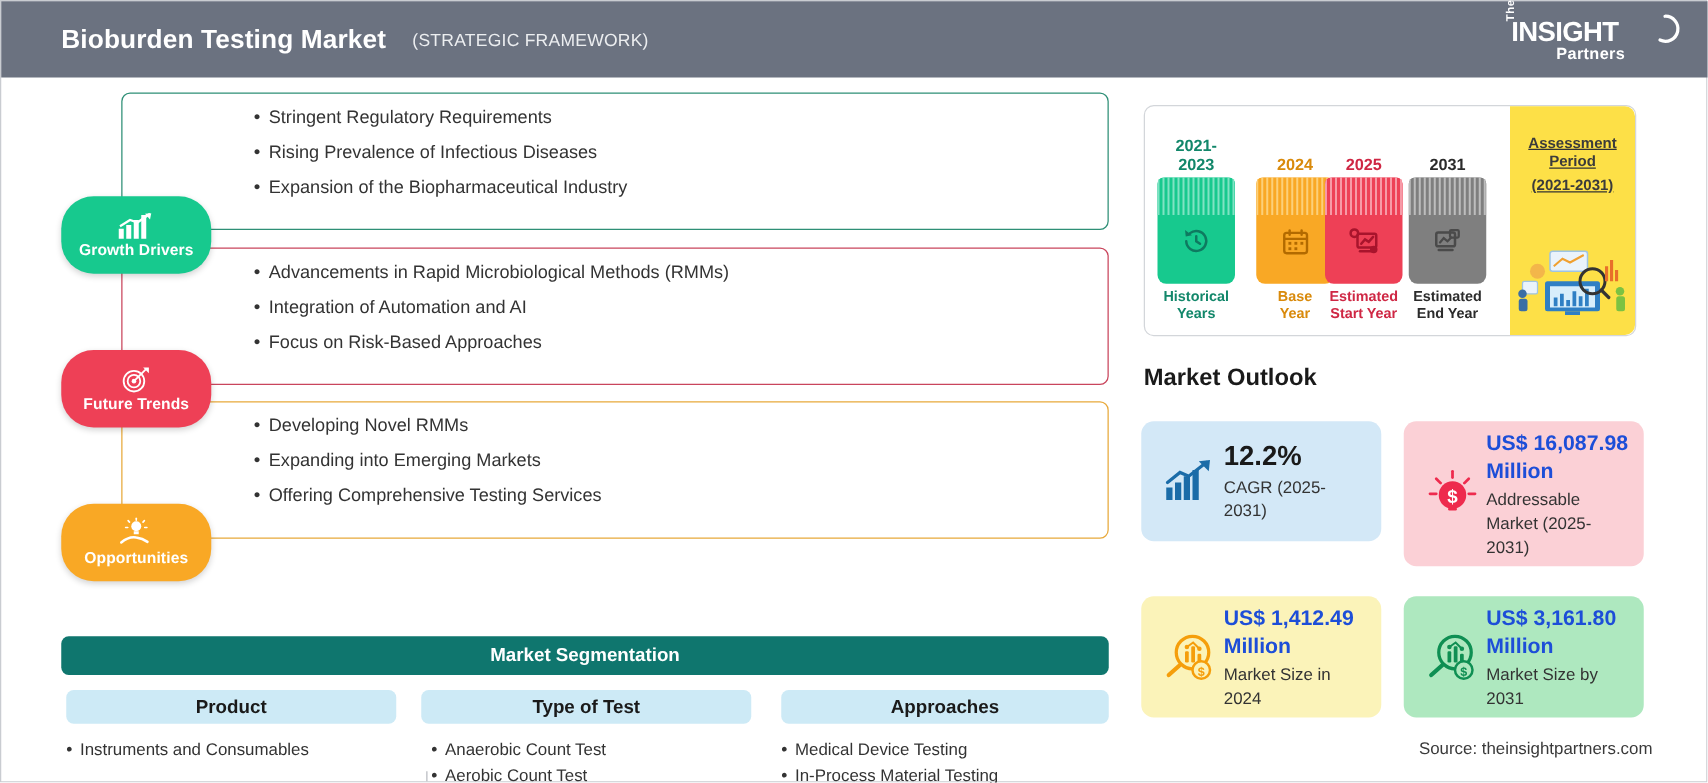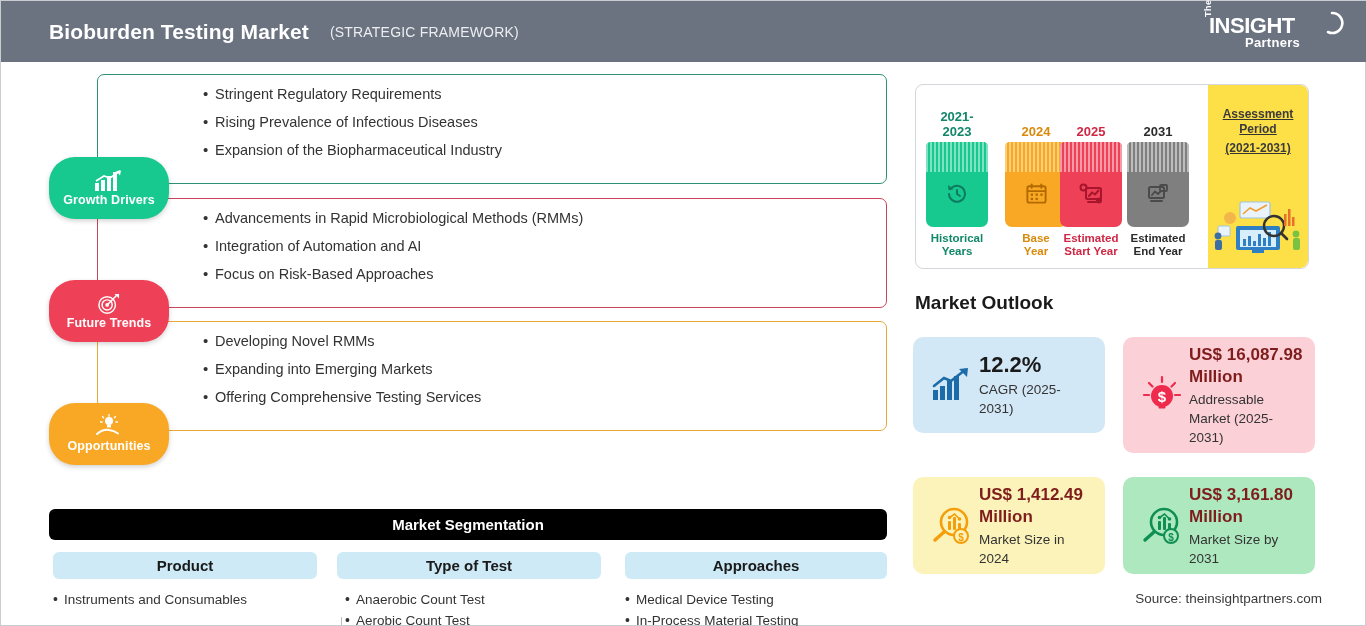--- a/index.html
+++ b/index.html
@@ -45,21 +45,21 @@
          display:flex;flex-direction:column;align-items:center;justify-content:center;
          box-shadow:0 2px 5px rgba(0,0,0,.18);color:#fff;}
   .badge-label{font-size:12.5px;font-weight:bold;letter-spacing:.1px;margin-top:1px;}
   .badge-icon{height:22px;display:flex;align-items:flex-end;}
   .b-green{left:48px;top:95px;background:#17c98e;}
   .b-red{left:48px;top:218px;background:#ee4056;}
   .b-orange{left:48px;top:341px;background:#f9a825;}
 
   
   .seg-bar{position:absolute;left:48px;top:447px;width:838px;height:31px;
-           background:#000000;border-radius:6px;display:flex;align-items:center;
+           background:#0f766e;border-radius:6px;display:flex;align-items:center;
            justify-content:center;}
   .seg-bar span{color:#fff;font-size:15px;font-weight:bold;}
   .seg-col{position:absolute;top:490px;}
   .seg-head{height:27px;background:#cdeaf6;border-radius:6px;display:flex;
             align-items:center;justify-content:center;}
   .seg-head span{font-size:15px;font-weight:bold;color:#1a1a1a;}
   .seg-list{margin-top:13px;}
   .seg-item{display:flex;align-items:flex-start;font-size:13.5px;color:#333;
             line-height:15px;margin-bottom:6px;}
   .seg-item .dot{width:11px;flex:0 0 11px;font-size:14px;line-height:15px;}
@@ -91,21 +91,21 @@
                  line-height:15px;}
   .tl-assess .a2{font-size:12px;font-weight:bold;color:#3b3b3b;margin-top:4px;}
   .tl-illus{position:absolute;left:2px;bottom:8px;}
 
   .outlook-title{position:absolute;left:8px;top:230px;font-size:19px;
                  font-weight:bold;color:#1a1a1a;}
   .card{position:absolute;box-sizing:border-box;border-radius:10px;
         display:flex;align-items:center;padding:0 12px;}
   .card-ico{flex:0 0 54px;display:flex;align-items:center;justify-content:center;}
   .card-txt{flex:1;}
-  .card-big{font-size:17px;font-weight:bold;color:#7f1d1d;line-height:22px;}
+  .card-big{font-size:17px;font-weight:bold;color:#1d4ed8;line-height:22px;}
   .card-huge{font-size:22px;font-weight:bold;color:#1a1a1a;line-height:26px;}
   .card-sub{font-size:13.5px;color:#333;line-height:19px;margin-top:2px;}
   .c1{left:6px;top:275px;width:192px;height:96px;background:#d3e8f7;}
   .c2{left:216px;top:275px;width:192px;height:116px;background:#fbd0d6;}
   .c3{left:6px;top:415px;width:192px;height:97px;background:#fbf3b9;}
   .c4{left:216px;top:415px;width:192px;height:97px;background:#aee8bf;}
   .source{position:absolute;right:45px;top:529px;font-size:13.5px;color:#3a3a3a;}
   .tick{position:absolute;left:340px;bottom:0;width:1px;height:8px;background:#b9bcc1;}
 </style>
 </head>

